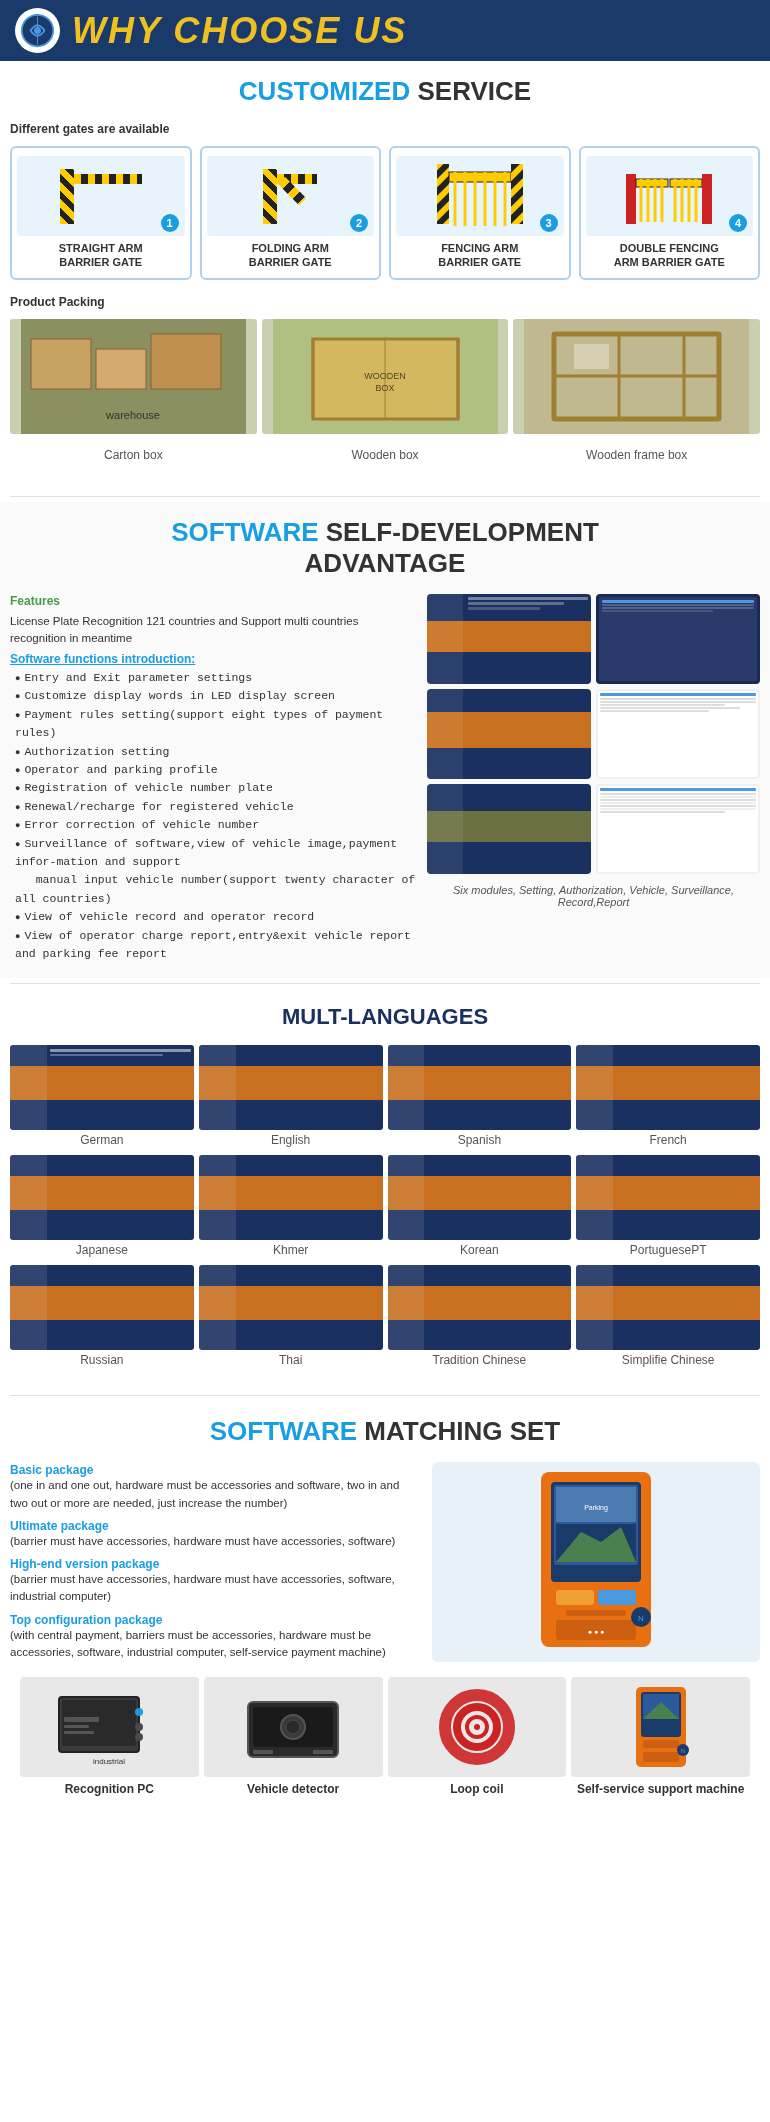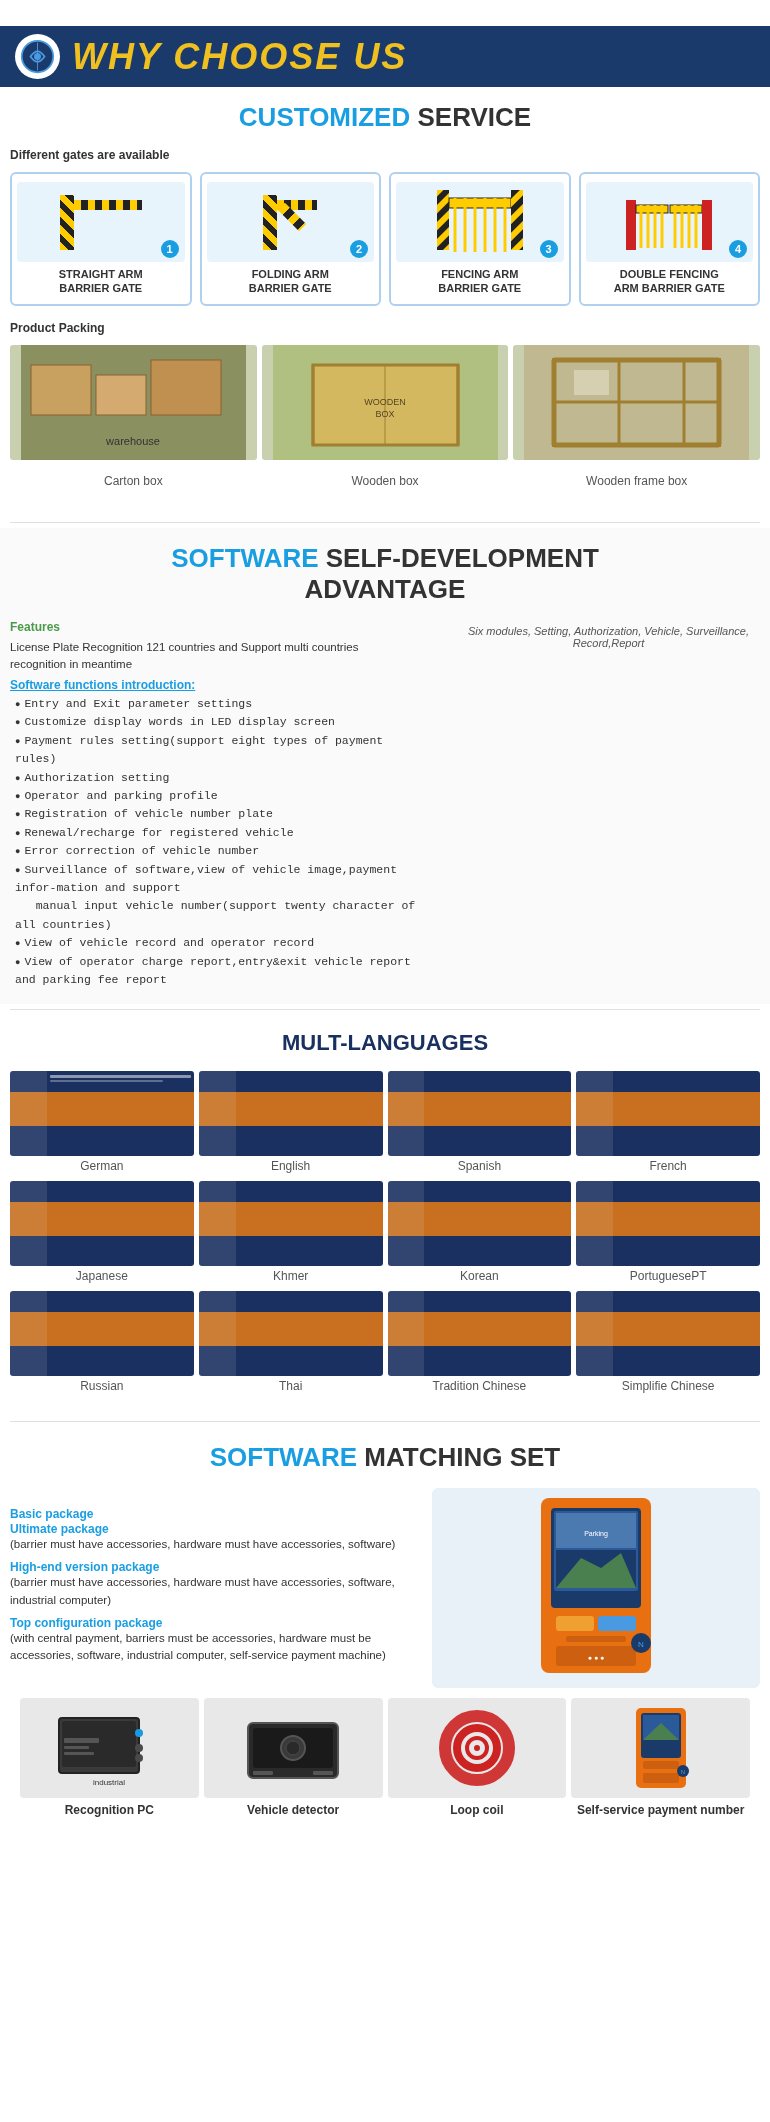--- a/index.html
+++ b/index.html
@@ -1,19 +1,19 @@
 <!DOCTYPE html>
 <html><head>
   <meta charset="utf-8">
   <style>
     * { margin: 0; padding: 0; box-sizing: border-box; }
     body { font-family: Arial, sans-serif; width: 770px; background: #fff; color: #333; font-size: 13px; }
 
     
-    .header { background: #1a3a6b; display: flex; align-items: center; padding: 8px 15px; gap: 12px; margin-top: 26px; }
+    .header { background: #1a3a6b; display: flex; align-items: center; padding: 8px 15px; gap: 12px; }
     .header-logo { width: 45px; height: 45px; border-radius: 50%; background: #fff; display: flex; align-items: center; justify-content: center; }
     .header-logo svg { width: 35px; height: 35px; }
     .header-title { color: #fff; font-size: 36px; font-weight: 900; letter-spacing: 2px; font-style: italic; }
     .header-title span { color: #f0c020; }
     .section-title { text-align: center; font-size: 26px; font-weight: bold; margin-bottom: 15px; }
     .section-title .highlight { color: #1a9ee2; }
     .section-title .normal { color: #333; }
 
     
     .customized-section { padding: 15px 10px; }
@@ -27,41 +27,41 @@
     
     .packing-grid { display: flex; gap: 5px; }
     .pack-item { flex: 1; }
     .pack-img { width: 100%; height: 115px; background: #c8d0b0; border-radius: 3px; display: flex; align-items: center; justify-content: center; overflow: hidden; }
     .pack-label { text-align: center; font-size: 12px; padding: 14px 0; color: #555; }
 
     
     .software-section { padding: 15px 10px; background: #fafafa; }
     .software-content { display: flex; gap: 10px; }
     .software-left { flex: 1.1; }
-    .software-right { flex: 0.9; display: flex; flex-direction: row; gap: 5px; }
+    .software-right { flex: 0.9; display: flex; flex-direction: column; gap: 5px; }
     .software-screen-pair { display: flex; gap: 5px; }
     .software-screen-sm { background: #2a4a7a; border-radius: 4px; flex: 1; height: 90px; }
     .features-title { color: #4a9a4a; font-size: 12px; font-weight: bold; margin-bottom: 5px; }
     .features-text { font-size: 11.5px; line-height: 1.5; color: #333; }
     .features-intro { color: #1a9ee2; font-size: 12px; font-weight: bold; text-decoration: underline; margin: 5px 0 3px; }
     .bullet-list { list-style: none; padding-left: 5px; font-family: Liberation Mono, monospace; }
     .bullet-list li { font-size: 11.5px; line-height: 1.6; color: #333; }
     .bullet-list li::before { content: "●"; margin-right: 4px; font-size: 9px; }
     .caption-text { font-size: 11px; color: #555; text-align: center; margin-top: 5px; font-style: italic; }
 
     
     .languages-section { padding: 15px 10px; }
     .lang-grid { display: grid; grid-template-columns: repeat(4, 1fr); gap: 5px; margin-bottom: 5px; }
     .lang-item { }
     .lang-screen { width: 100%; height: 85px; background: #2a4a7a; border-radius: 3px; overflow: hidden; display: flex; align-items: center; justify-content: center; }
     .lang-label { text-align: center; font-size: 12px; color: #555; padding: 3px 0; }
 
     
     .matching-section { padding: 15px 10px; }
-    .matching-content { display: flex; gap: 12px; align-items: center; }
+    .matching-content { display: flex; gap: 12px; }
     .matching-left { flex: 1; }
     .matching-right { flex: 0.8; }
     .package-title { color: #1a9ee2; font-size: 12px; font-weight: bold; }
     .package-text { font-size: 11.5px; color: #333; line-height: 1.5; margin-bottom: 6px; }
     .machine-img { width: 100%; height: 200px; background: linear-gradient(180deg, #e8f0f8 0%, #e8f0f8 100%); border-radius: 6px; display: flex; align-items: center; justify-content: center; }
 
     
     .bottom-products { display: flex; gap: 5px; padding: 10px 10px; }
     .prod-item { flex: 1; text-align: center; }
     .prod-img { width: 100%; height: 100px; background: #e8e8e8; border-radius: 4px; display: flex; align-items: center; justify-content: center; margin-bottom: 5px; }
@@ -420,20 +420,21 @@
 
 <div class="matching-section">
   <div class="section-title">
     <span class="highlight">SOFTWARE</span><span class="normal"> MATCHING SET</span>
   </div>
 
   <div class="matching-content">
     <div class="matching-left">
       <div>
         <span class="package-title">Basic package</span>
+        <div class="package-text">(one in and one out, hardware must be accessories and software, two in and two out or more are needed, just increase the number)</div>
       </div>
       <div>
         <span class="package-title">Ultimate package</span>
         <div class="package-text">(barrier must have accessories, hardware must have accessories, software)</div>
       </div>
       <div>
         <span class="package-title">High-end version package</span>
         <div class="package-text">(barrier must have accessories, hardware must have accessories, software, industrial computer)</div>
       </div>
       <div>
@@ -520,16 +521,16 @@
           <rect x="40" y="10" width="40" height="45" rx="3" fill="#1a3a6a"></rect>
           <rect x="42" y="12" width="36" height="25" fill="#2a5a9a"></rect>
           <polygon points="42,37 60,20 78,37" fill="#4a8050"></polygon>
           <rect x="42" y="38" width="36" height="16" fill="#1a3a6a"></rect>
           <rect x="42" y="58" width="36" height="8" rx="2" fill="#cc6010"></rect>
           <rect x="42" y="70" width="36" height="10" rx="2" fill="#cc6010"></rect>
           <circle cx="82" cy="68" r="6" fill="#1a3a6a"></circle>
           <text x="82" y="71" fill="#4a9ae2" font-size="6" text-anchor="middle">N</text>
         </svg>
       </div>
-      <div class="prod-label">Self-service payment number</div>
+      <div class="prod-label">Self-service support machine</div>
     </div>
   </div>
 </div>
 
 </body></html>

